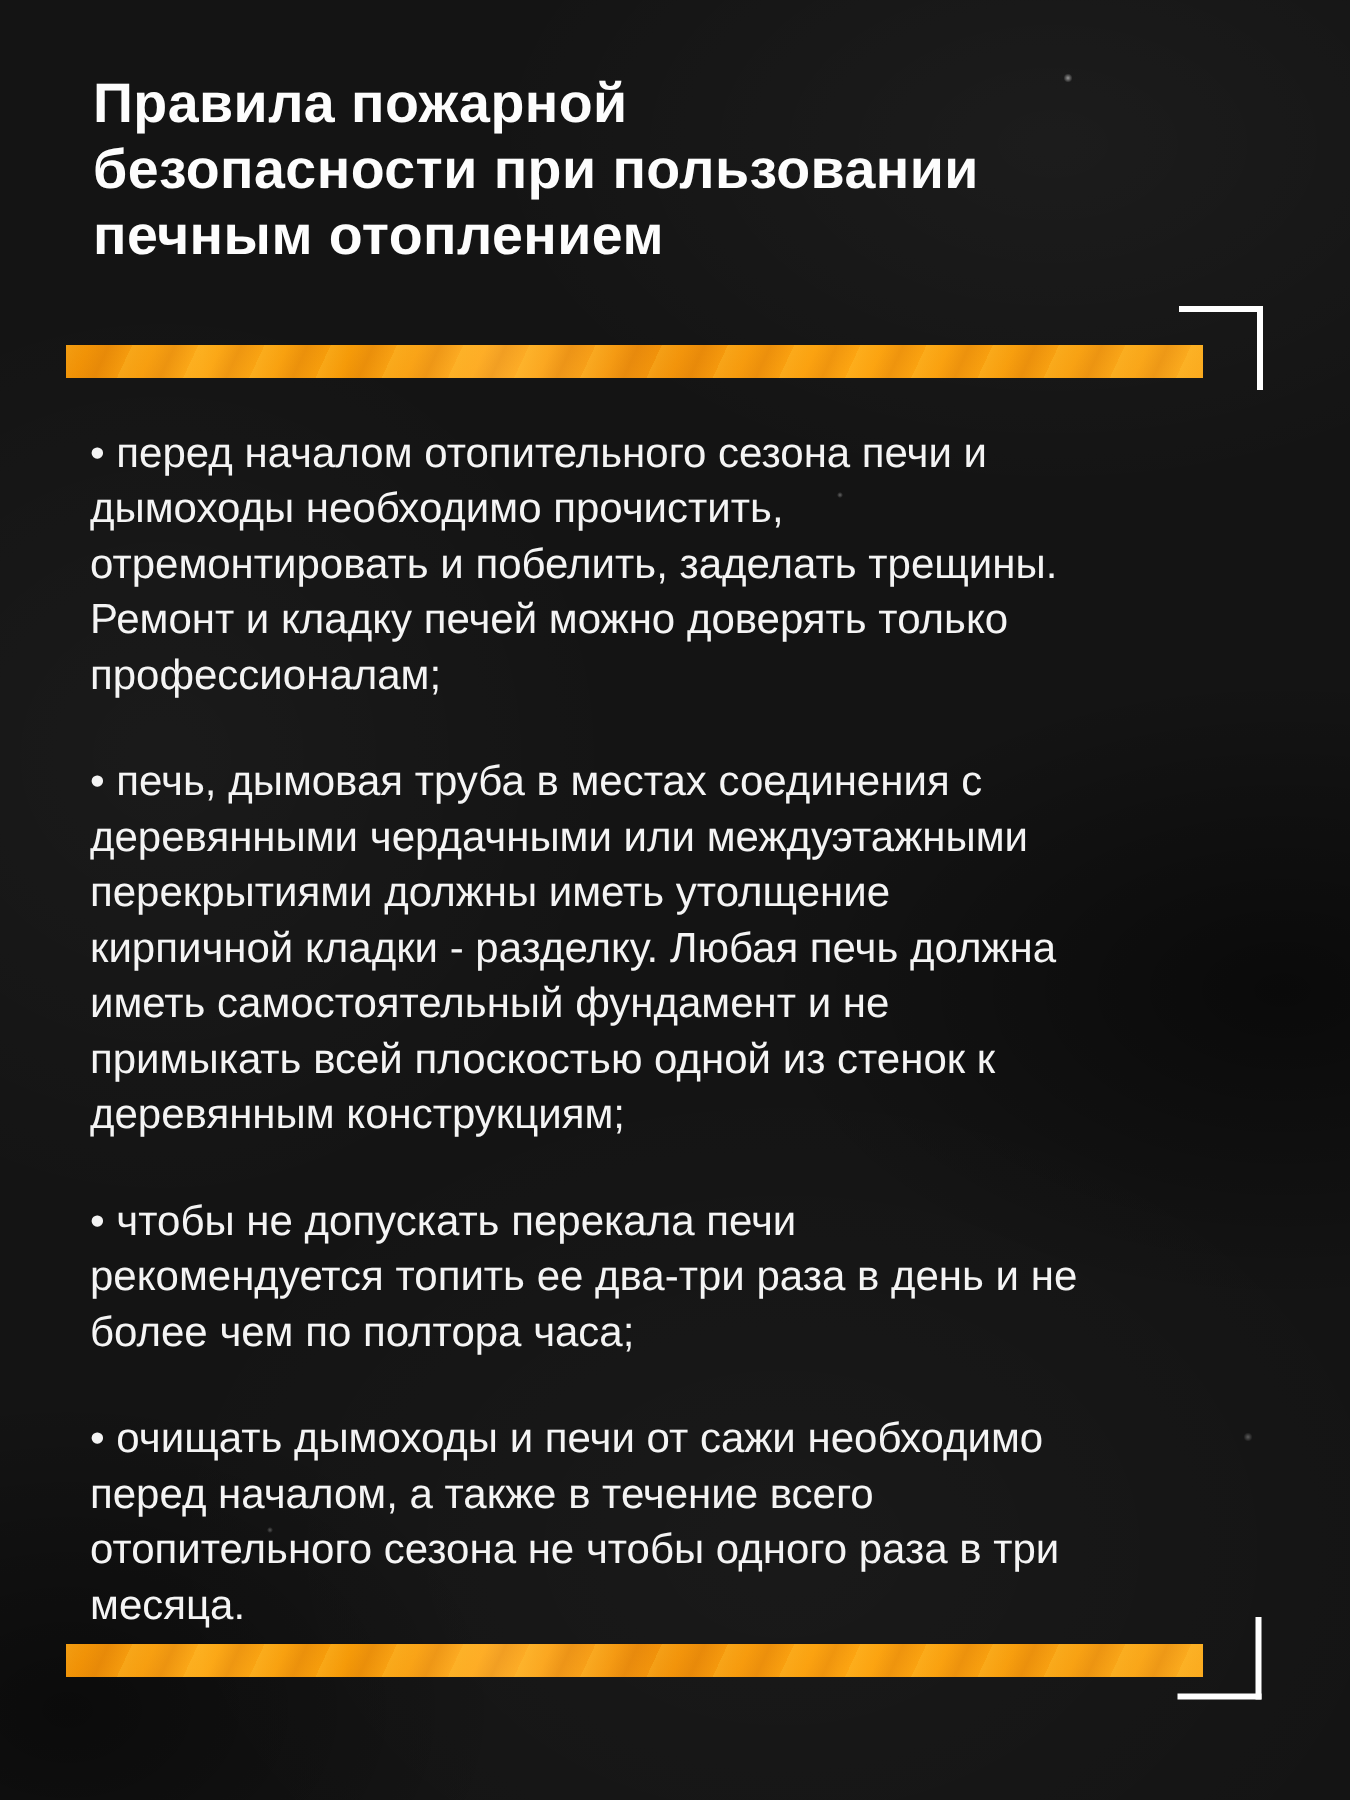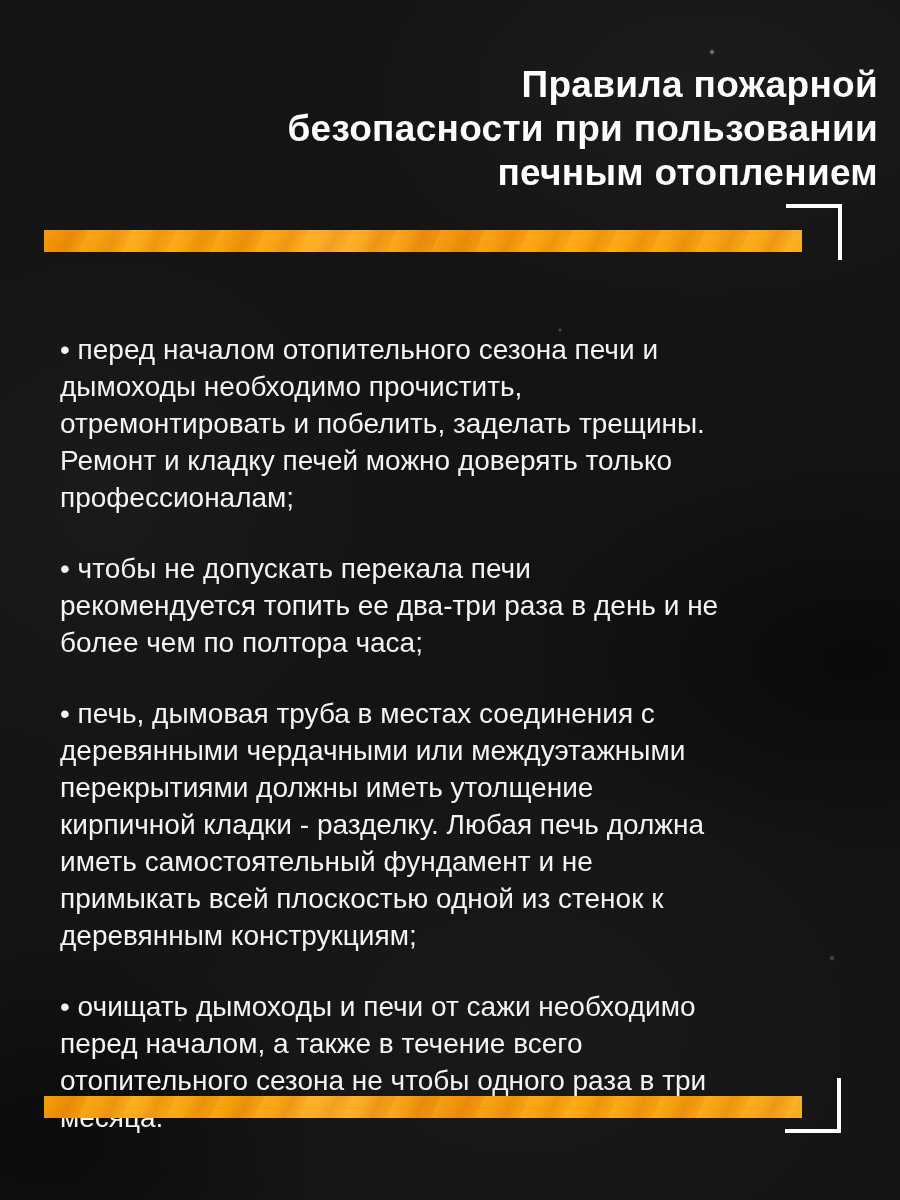--- a/index.html
+++ b/index.html
@@ -22,28 +22,27 @@
       radial-gradient(ellipse 700px 520px at 58% 86%, rgba(255,255,255,0.022), transparent 62%),
       radial-gradient(ellipse 500px 300px at 95% 55%, rgba(0,0,0,0.5), transparent 70%),
       radial-gradient(ellipse 420px 300px at 5% 95%,  rgba(0,0,0,0.45), transparent 70%);
   }
 
   .poster-title {
     position: absolute;
     left: 62px;
     top: 47px;
     width: 800px;
-    margin: 16px;
+    margin: 0;
     color: #fdfdfd;
     font-size: 37px;
     font-weight: 700;
     line-height: 44px;
     letter-spacing: 0.3px;
     white-space: pre-line;
-    text-align: right;
   }
 
   .accent-bar {
     position: absolute;
     left: 44px;
     width: 758px;
     height: 22px;
     background-image:
       repeating-linear-gradient(115deg,
         rgba(255,200,60,0.25) 0px, rgba(255,200,60,0) 14px,
@@ -75,21 +74,20 @@
   }
 
   .body-text {
     position: absolute;
     left: 60px;
     top: 283px;
     width: 812px;
     color: #f4f4f4;
     font-size: 28px;
     line-height: 37px;
-    margin-top: 48px;
   }
   .body-text p {
     margin: 0 0 34px 0;
     white-space: pre-line;
   }
   .body-text p:last-child { margin-bottom: 0; }
 </style>
 </head>
 <body>
 
@@ -102,30 +100,30 @@
   <div class="corner-bracket top-right"></div>
 
   <div class="accent-bar top"></div>
 
   <div class="body-text">
     <p>• перед началом отопительного сезона печи и
 дымоходы необходимо прочистить,
 отремонтировать и побелить, заделать трещины.
 Ремонт и кладку печей можно доверять только
 профессионалам;</p>
-    <p>• чтобы не допускать перекала печи
-рекомендуется топить ее два-три раза в день и не
-более чем по полтора часа;</p>
     <p>• печь, дымовая труба в местах соединения с
 деревянными чердачными или междуэтажными
 перекрытиями должны иметь утолщение
 кирпичной кладки - разделку. Любая печь должна
 иметь самостоятельный фундамент и не
 примыкать всей плоскостью одной из стенок к
 деревянным конструкциям;</p>
+    <p>• чтобы не допускать перекала печи
+рекомендуется топить ее два-три раза в день и не
+более чем по полтора часа;</p>
     <p>• очищать дымоходы и печи от сажи необходимо
 перед началом, а также в течение всего
 отопительного сезона не чтобы одного раза в три
 месяца.</p>
   </div>
 
   <div class="accent-bar bottom"></div>
 
   <div class="corner-bracket bottom-right"></div>
 

